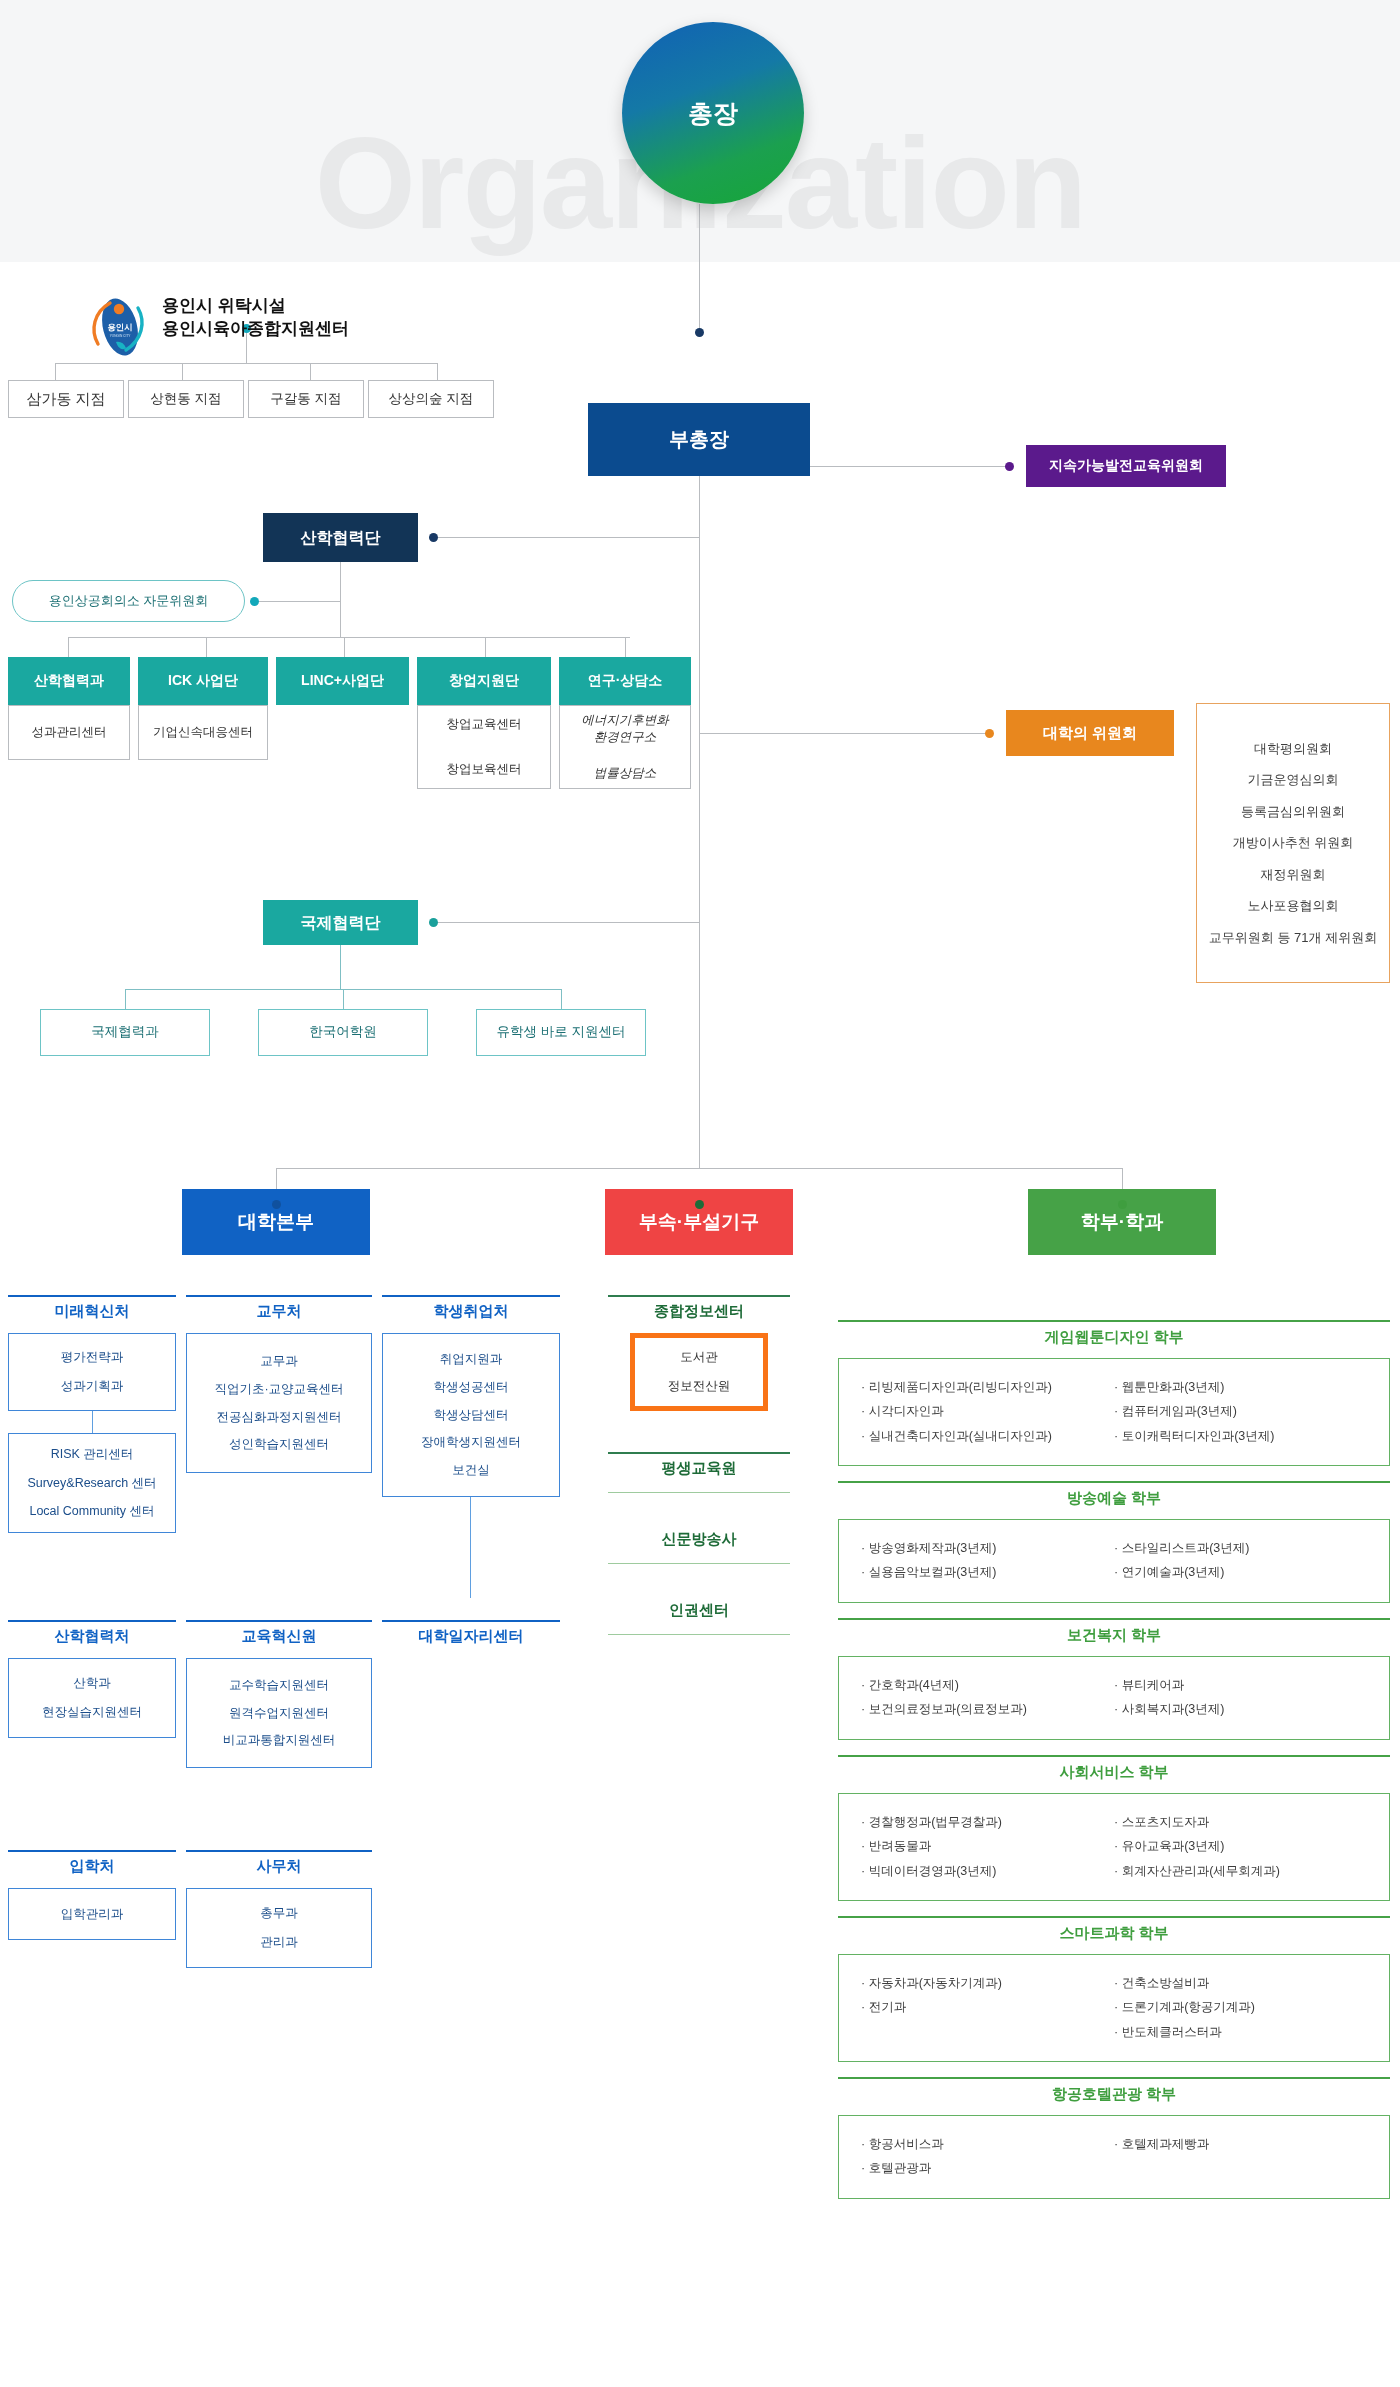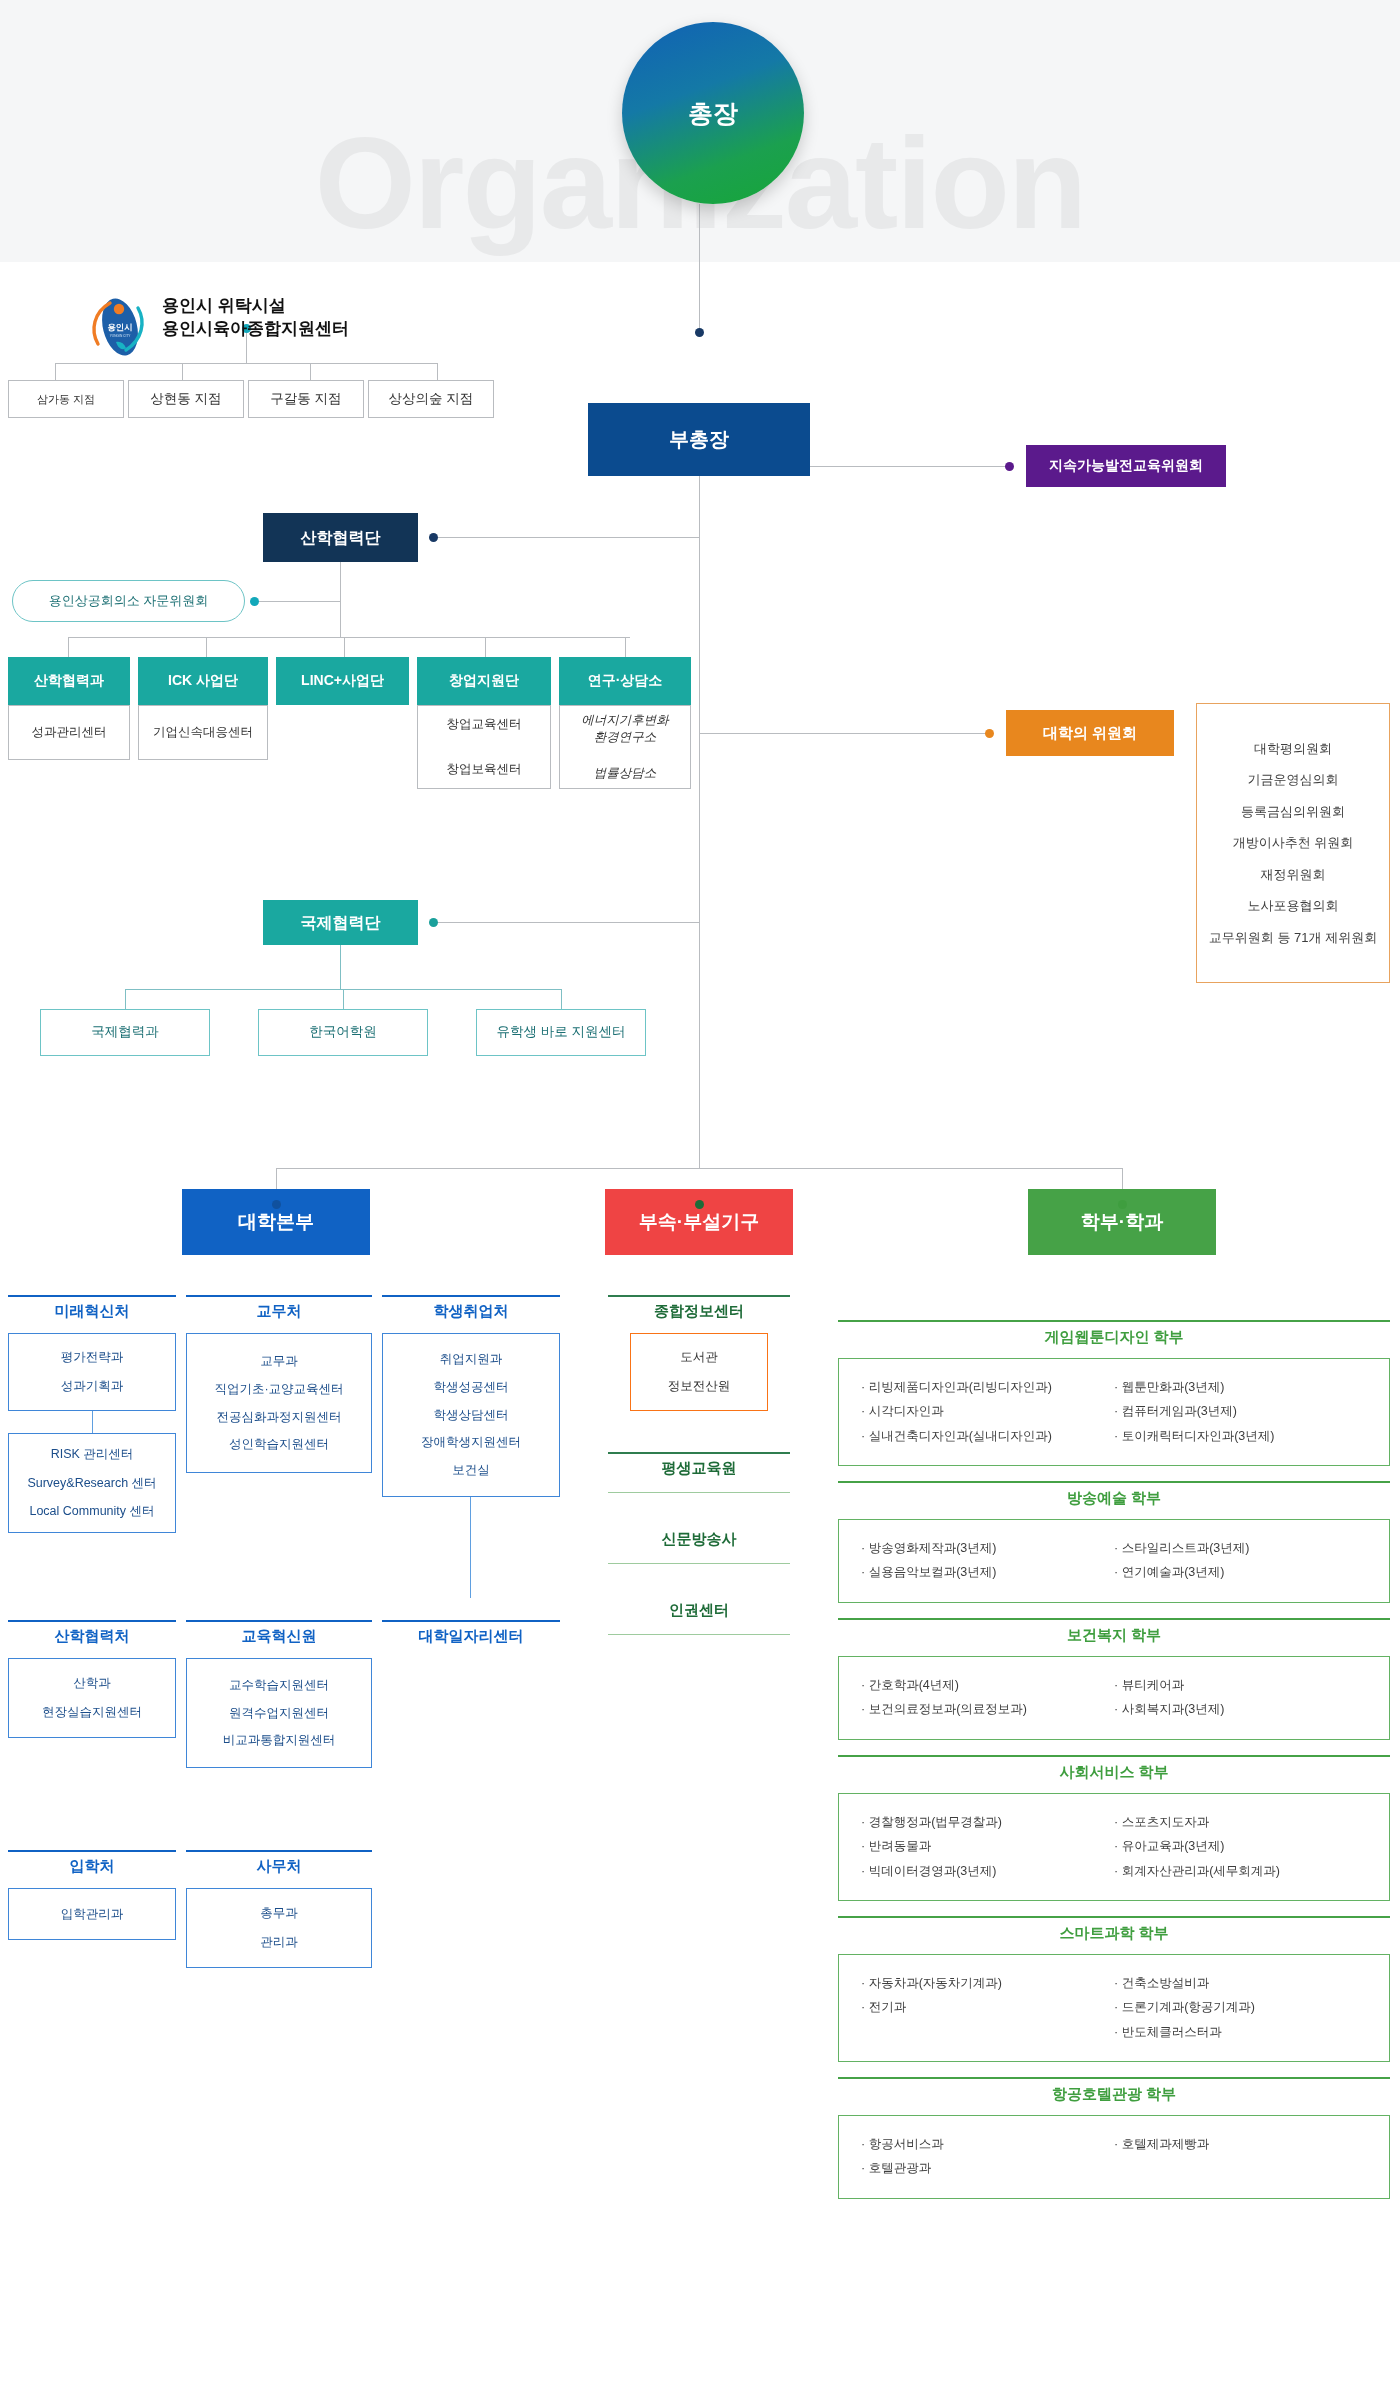--- a/index.html
+++ b/index.html
@@ -87,21 +87,21 @@
   
   .obox {
     position: absolute;
     display: flex; align-items: center; justify-content: center;
     text-align: center; background: #fff; z-index: 3; line-height: 1.35;
   }
   .obox.grey  { border: 1px solid #b9bcc0; color: #333; }
   .obox.teal  { border: 1px solid #6dc4c6; color: #1b6f73; border-radius: 999px; }
   .obox.tealsq{ border: 1px solid #6dc4c6; color: #1b6f73; }
   .obox.blue  { border: 1px solid #3f86d8; color: #1b4d8a; }
-  .obox.dgrn  { border: 1px solid #f97316; color: #333; }
+  .obox.dgrn  { border: 5px solid #f97316; color: #333; }
   .obox.col   { flex-direction: column; justify-content: center; }
 
   
   .lbl { position: absolute; z-index: 3; }
   .lbl.center { text-align: center; }
   .ttl-blue  { color: #1062c4; font-weight: bold; }
   .ttl-grn   { color: #3f9e3f; font-weight: bold; }
   .ttl-dgrn  { color: #1e6b38; font-weight: bold; }
 
   
@@ -164,21 +164,21 @@
   </div>
 
   <div class="dot teal" style="left:242px; top:324px;"></div>
   <div class="ln v" style="left:246px; top:333px; height:30px;"></div>
   <div class="ln h" style="left:55px; top:363px; width:382px;"></div>
   <div class="ln v" style="left:55px;  top:363px; height:17px;"></div>
   <div class="ln v" style="left:182px; top:363px; height:17px;"></div>
   <div class="ln v" style="left:310px; top:363px; height:17px;"></div>
   <div class="ln v" style="left:437px; top:363px; height:17px;"></div>
 
-  <div class="obox grey" style="left:8px;   top:380px; width:116px; height:38px; font-size:11px;">삼가동 지점</div>
+  <div class="obox grey" style="left:8px;   top:380px; width:116px; height:38px; font-size:15px;">삼가동 지점</div>
   <div class="obox grey" style="left:128px; top:380px; width:116px; height:38px; font-size:13.5px;">상현동 지점</div>
   <div class="obox grey" style="left:248px; top:380px; width:116px; height:38px; font-size:13.5px;">구갈동 지점</div>
   <div class="obox grey" style="left:368px; top:380px; width:126px; height:38px; font-size:13.5px;">상상의숲 지점</div>
 
   <div class="ln h" style="left:699px; top:466px; width:310px;"></div>
   <div class="dot prpl" style="left:1005px; top:462px;"></div>
   <div class="hbox purple" style="left:1026px; top:445px; width:200px; height:42px; font-size:14px;">지속가능발전교육위원회</div>
 
   <div class="ln h" style="left:433px; top:537px; width:266px;"></div>
   <div class="dot navy" style="left:429px; top:533px;"></div>

